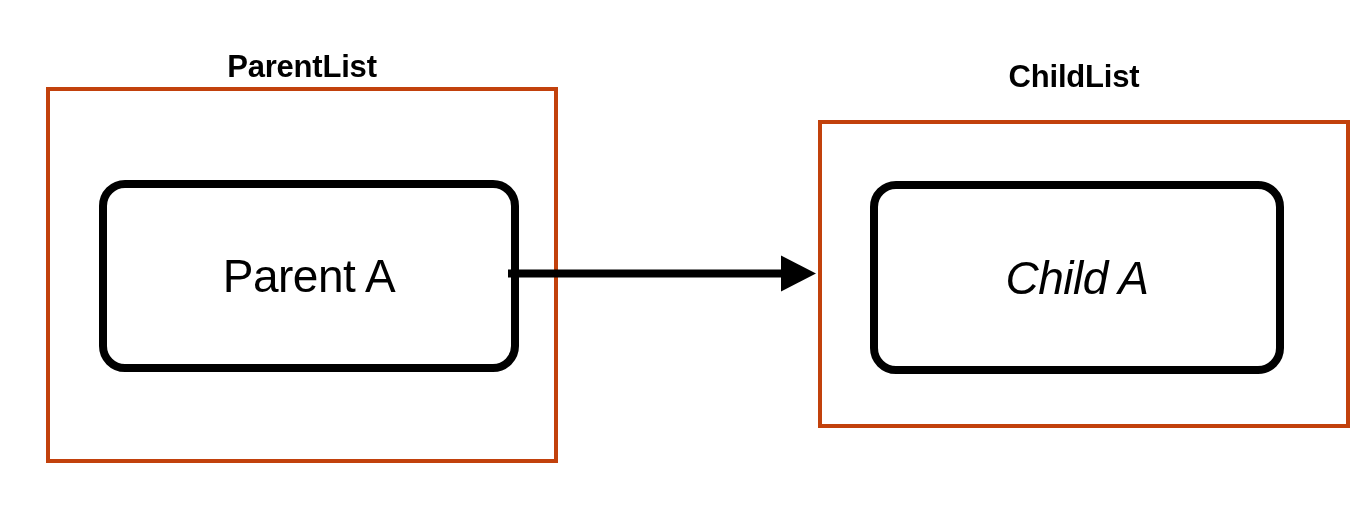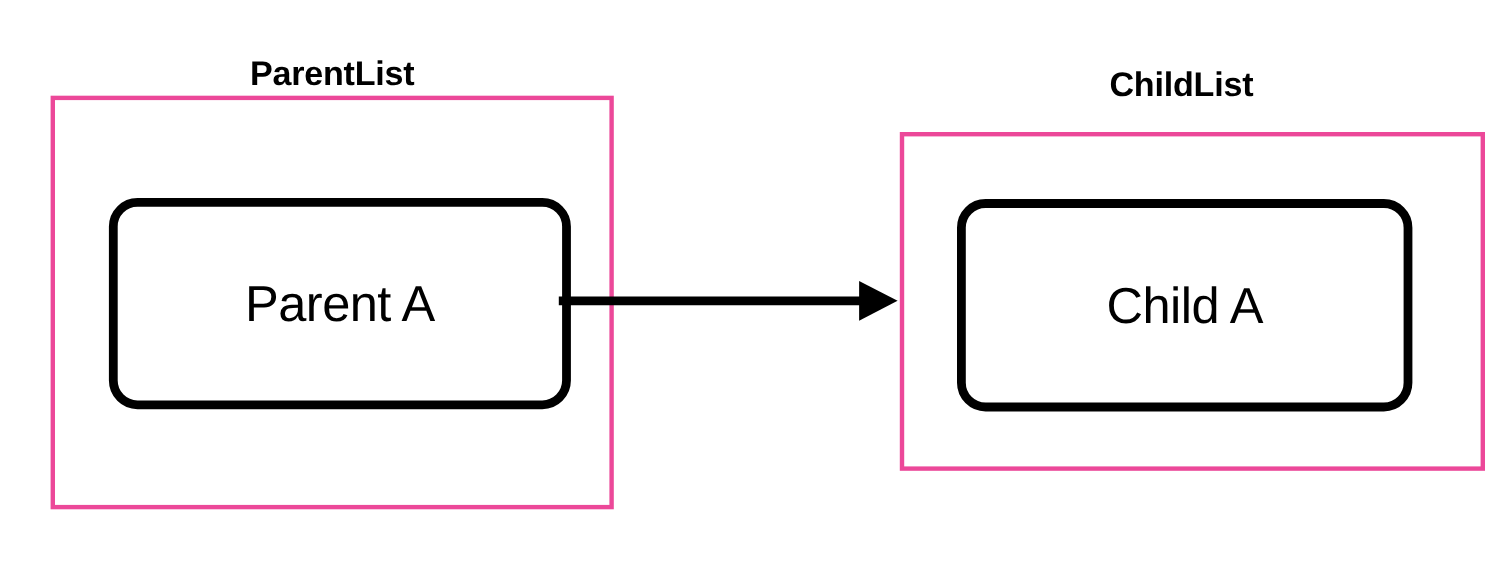--- a/index.html
+++ b/index.html
@@ -33,21 +33,21 @@
     font-size: 31px;
     line-height: 34px;
     letter-spacing: -0.2px;
     color: #000000;
     white-space: nowrap;
   }
   .group-box {
     position: absolute;
     left: 0;
     box-sizing: border-box;
-    border: 4px solid #ec4899;
+    border: 4px solid #c2410c;
     background: transparent;
   }
 
   
   .node {
     position: absolute;
     box-sizing: border-box;
     border: 8px solid #000000;
     border-radius: 26px;
     background: #ffffff;
@@ -71,21 +71,21 @@
   }
 
   
   #parent-group { left: 46px;  top: 26px; width: 512px; }
   #parent-group .group-label { top: 0px; margin-top: 24px; }
   #parent-group .group-box   { top: 61px; width: 512px; height: 376px; }
   #parent-node   { left: 49px; top: 89px; width: 420px; height: 192px; }
 
   #child-group  { left: 818px; top: 60px; width: 512px; }
   #child-group .group-label { top: 0px; text-align: center; }
-  #child-group .group-box   { top: 60px; width: 532px; height: 308px; }
+  #child-group .group-box   { top: 60px; width: 532px; height: 308px; font-style: italic; }
   #child-node    { left: 48px; top: 57px; width: 414px; height: 193px; }
 
   #edge-parent-to-child { left: 500px; top: 246px; width: 330px; height: 56px; }
 </style>
 </head>
 <body>
 
 <div id="canvas">
 
   <div class="group" id="parent-group">

